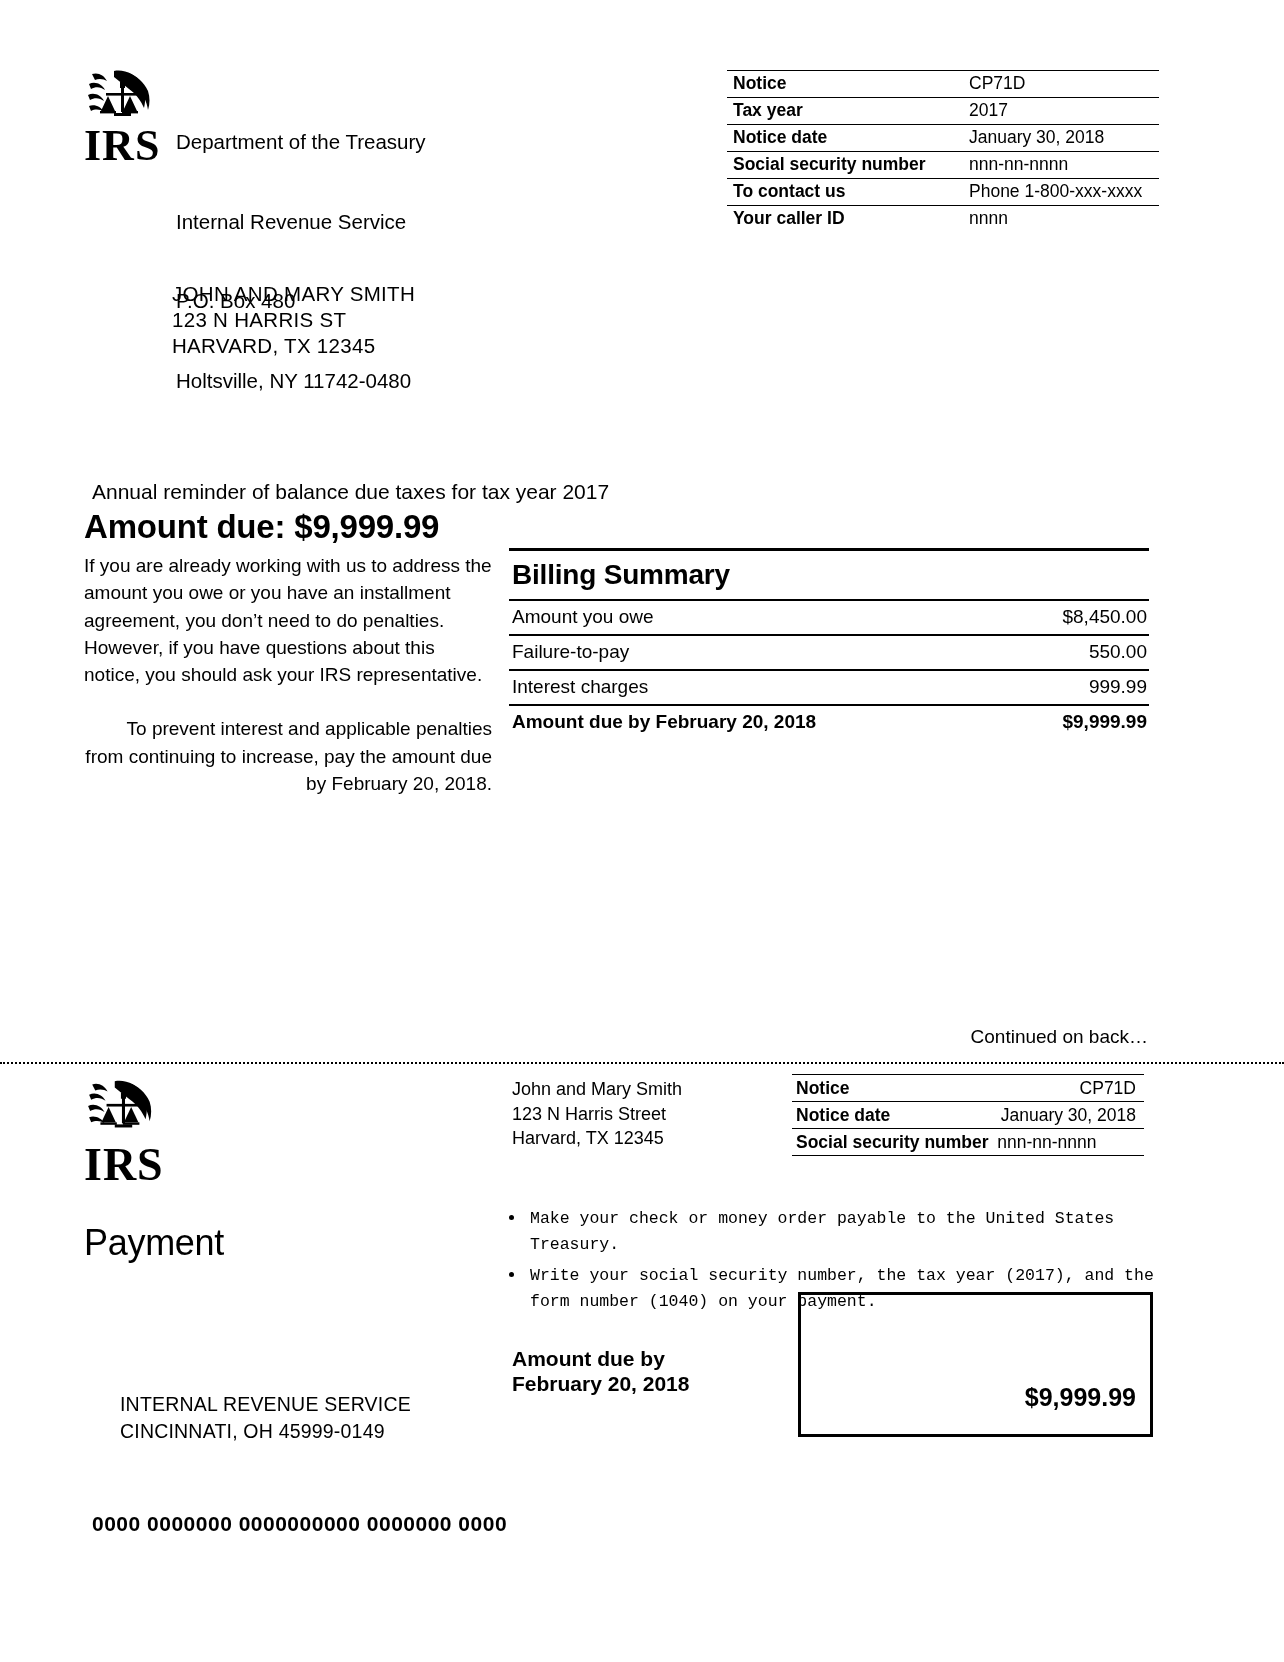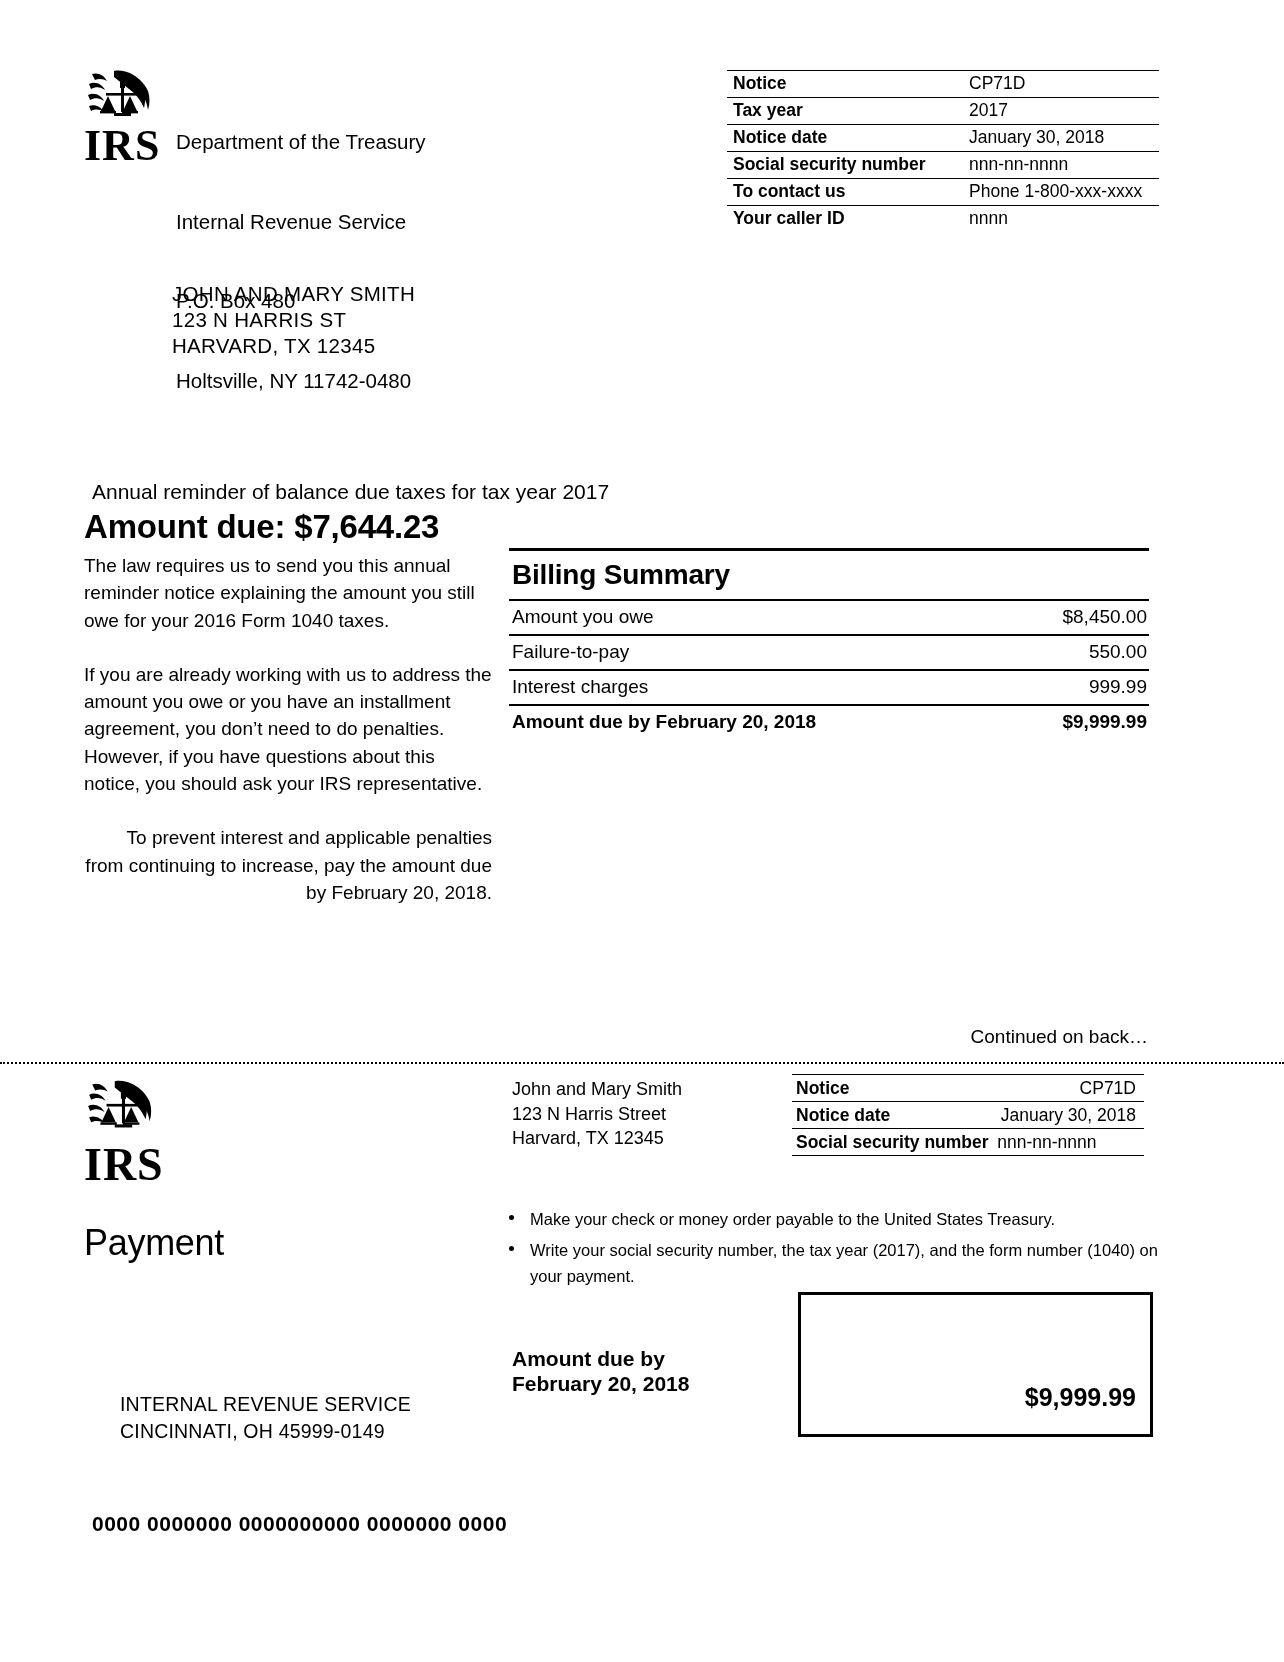--- a/index.html
+++ b/index.html
@@ -197,21 +197,21 @@
     letter-spacing: -0.3px;
   }
 
   .stub-bullets {
     position: absolute;
     left: 508px; top: 1206px;
     width: 650px;
     font-size: 16.5px;
     line-height: 26px;
   }
-  .stub-bullets ul { margin: 0; padding: 0 0 0 22px; list-style: none; }
+  .stub-bullets ul { margin: 0; padding: 0 0 0 22px; list-style: none; font-family: Liberation Mono, monospace; }
   .stub-bullets li { position: relative; margin-bottom: 5px; }
   .stub-bullets li .dot {
     position: absolute;
     left: -21px; top: 9px;
     width: 5px; height: 5px;
     background: #000;
     border-radius: 50%;
   }
 
   .amount-box {
@@ -318,24 +318,23 @@
     </tbody>
   </table>
 
   <div class="addressee">
     <div>JOHN AND MARY SMITH</div>
     <div>123 N HARRIS ST</div>
     <div>HARVARD, TX  12345</div>
   </div>
 
   <div class="subject">Annual reminder of balance due taxes for tax year 2017</div>
-  <div class="amount-due-head">Amount due: $7,644.23</div>
+  <div class="amount-due-head">Amount due: $9,999.99</div>
 
   <div class="body-copy">
-    <p>The law requires us to send you this annual reminder notice explaining the amount you still owe for your 2016 Form 1040 taxes.</p>
     <p>If you are already working with us to address the amount you owe or you have an installment agreement, you don’t need to do penalties. However, if you have questions about this notice, you should ask your IRS representative.</p>
     <p>To prevent interest and applicable penalties from continuing to increase, pay the amount due by February 20, 2018.</p>
   </div>
 
   <div class="billing">
     <div class="billing-rule-top"></div>
     <div class="billing-title">Billing Summary</div>
     <table class="billing-table">
       <tbody>
         <tr>

